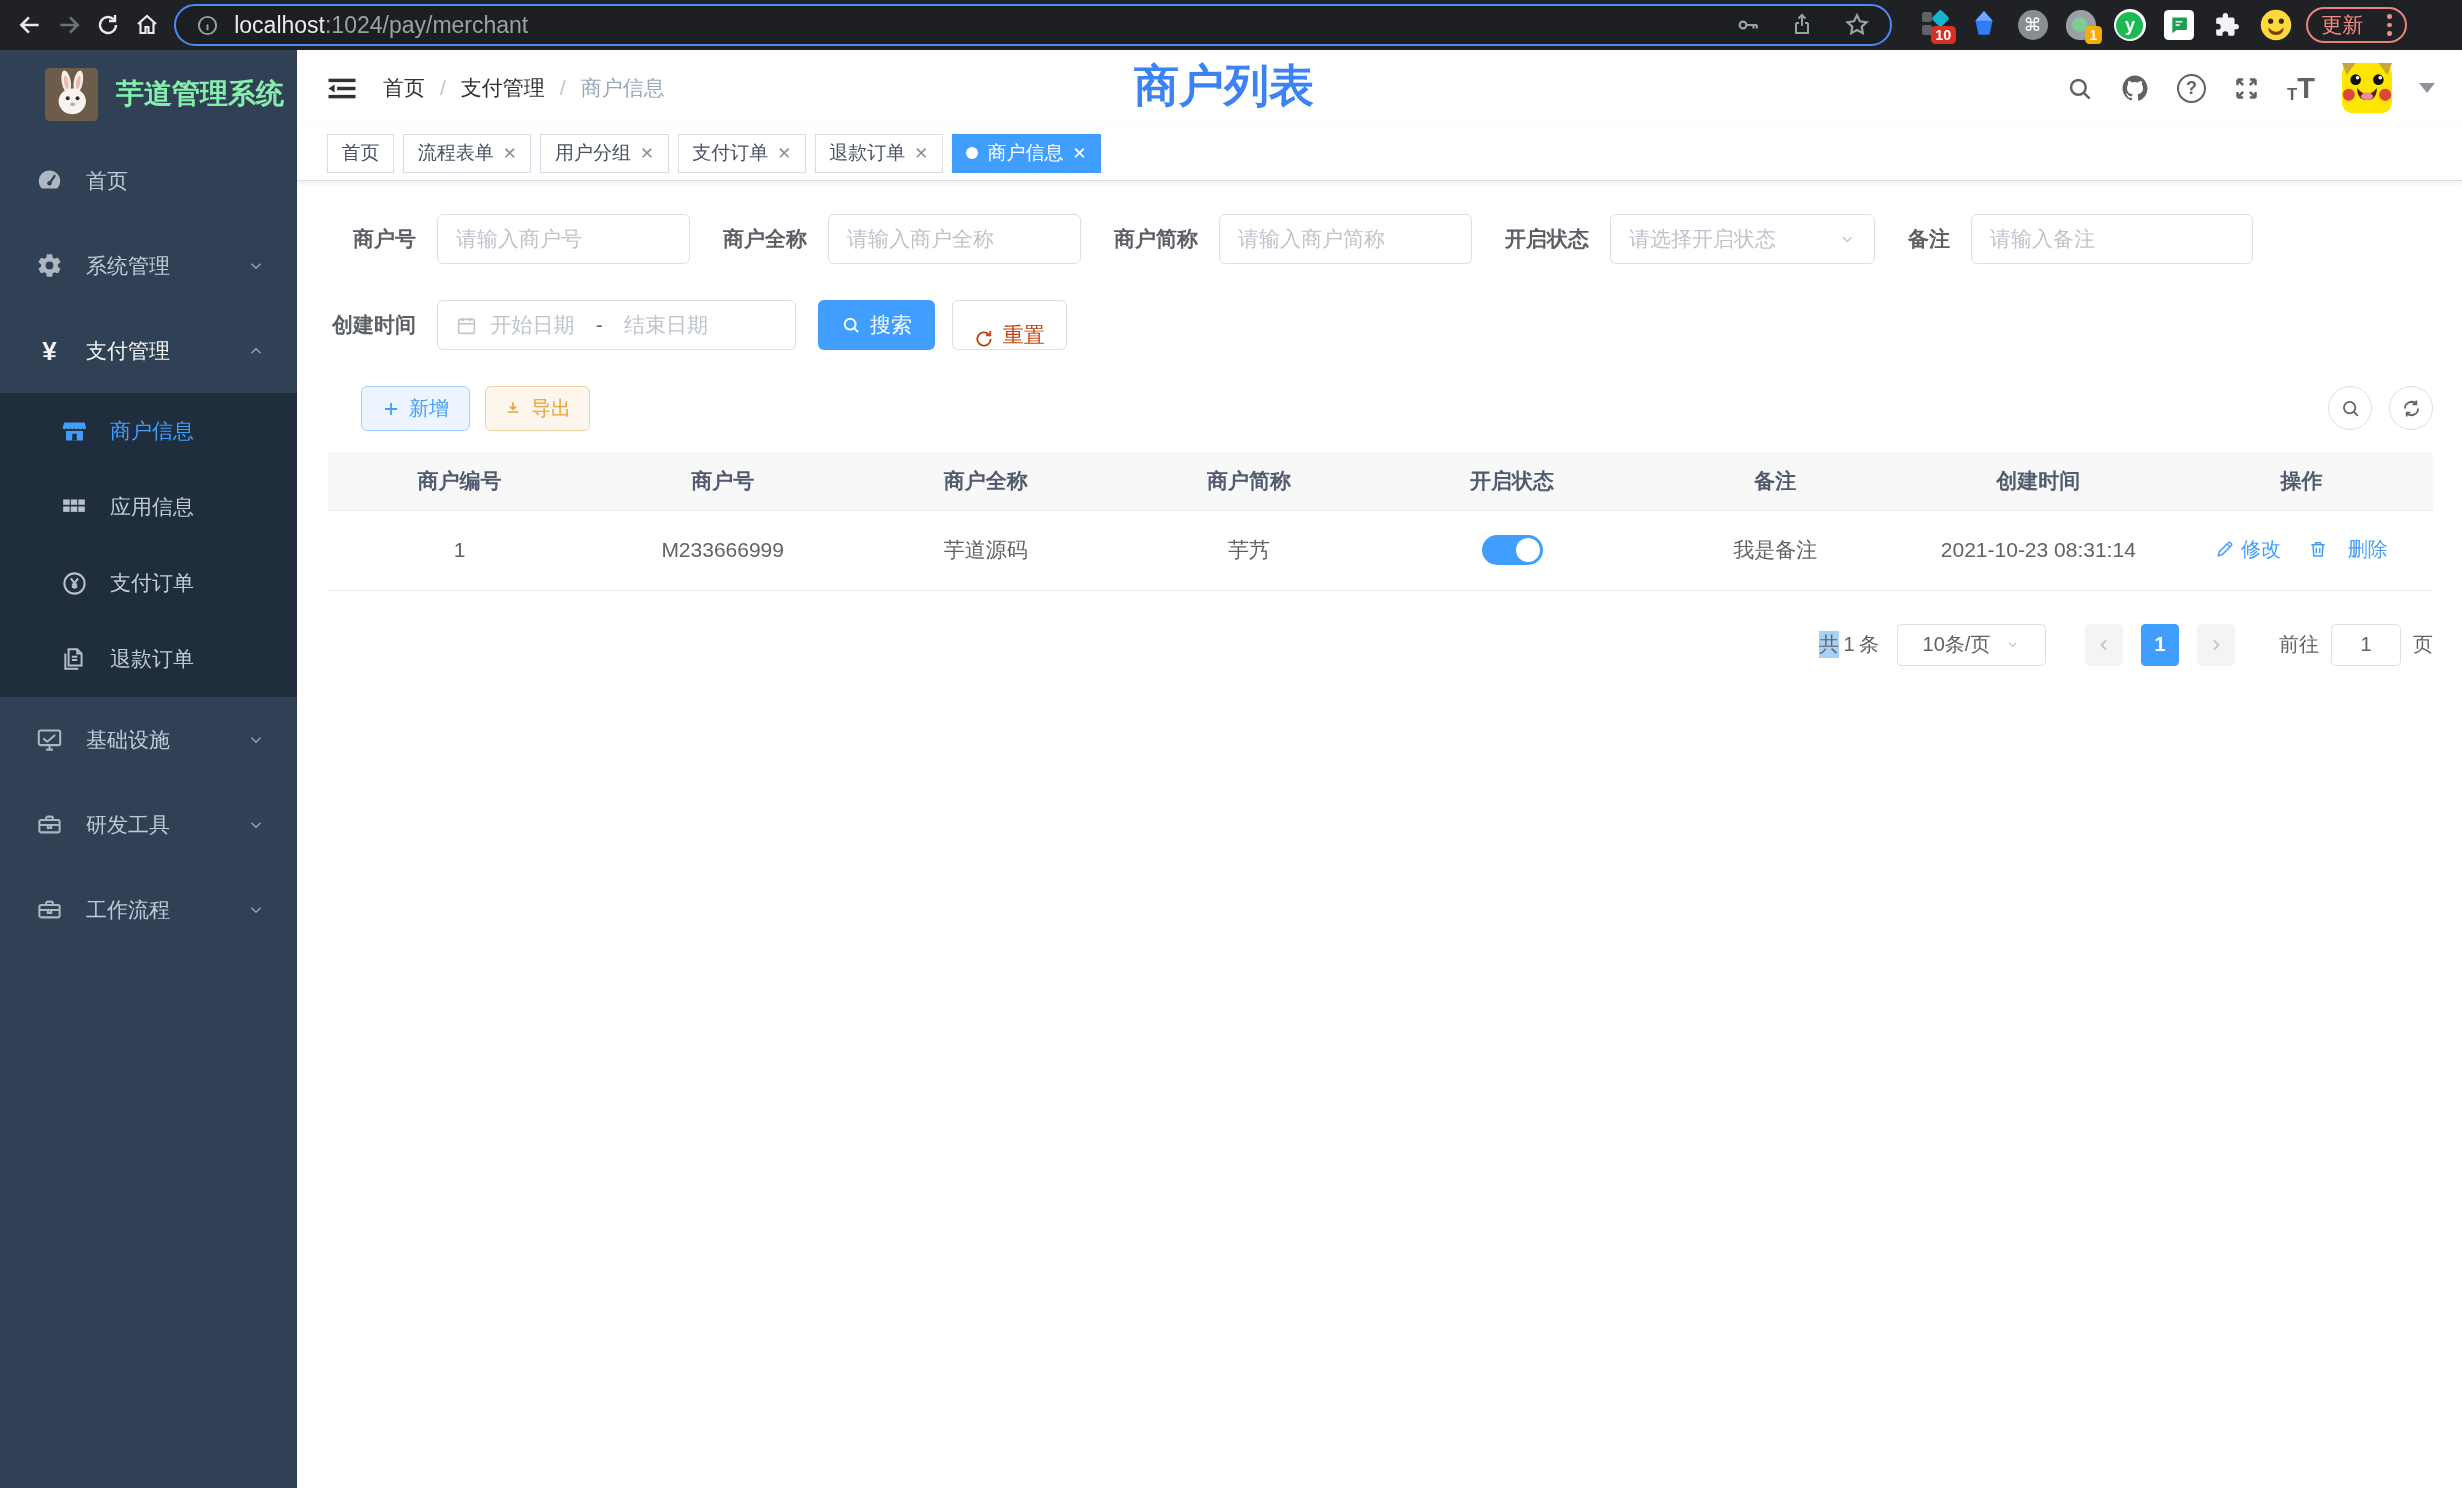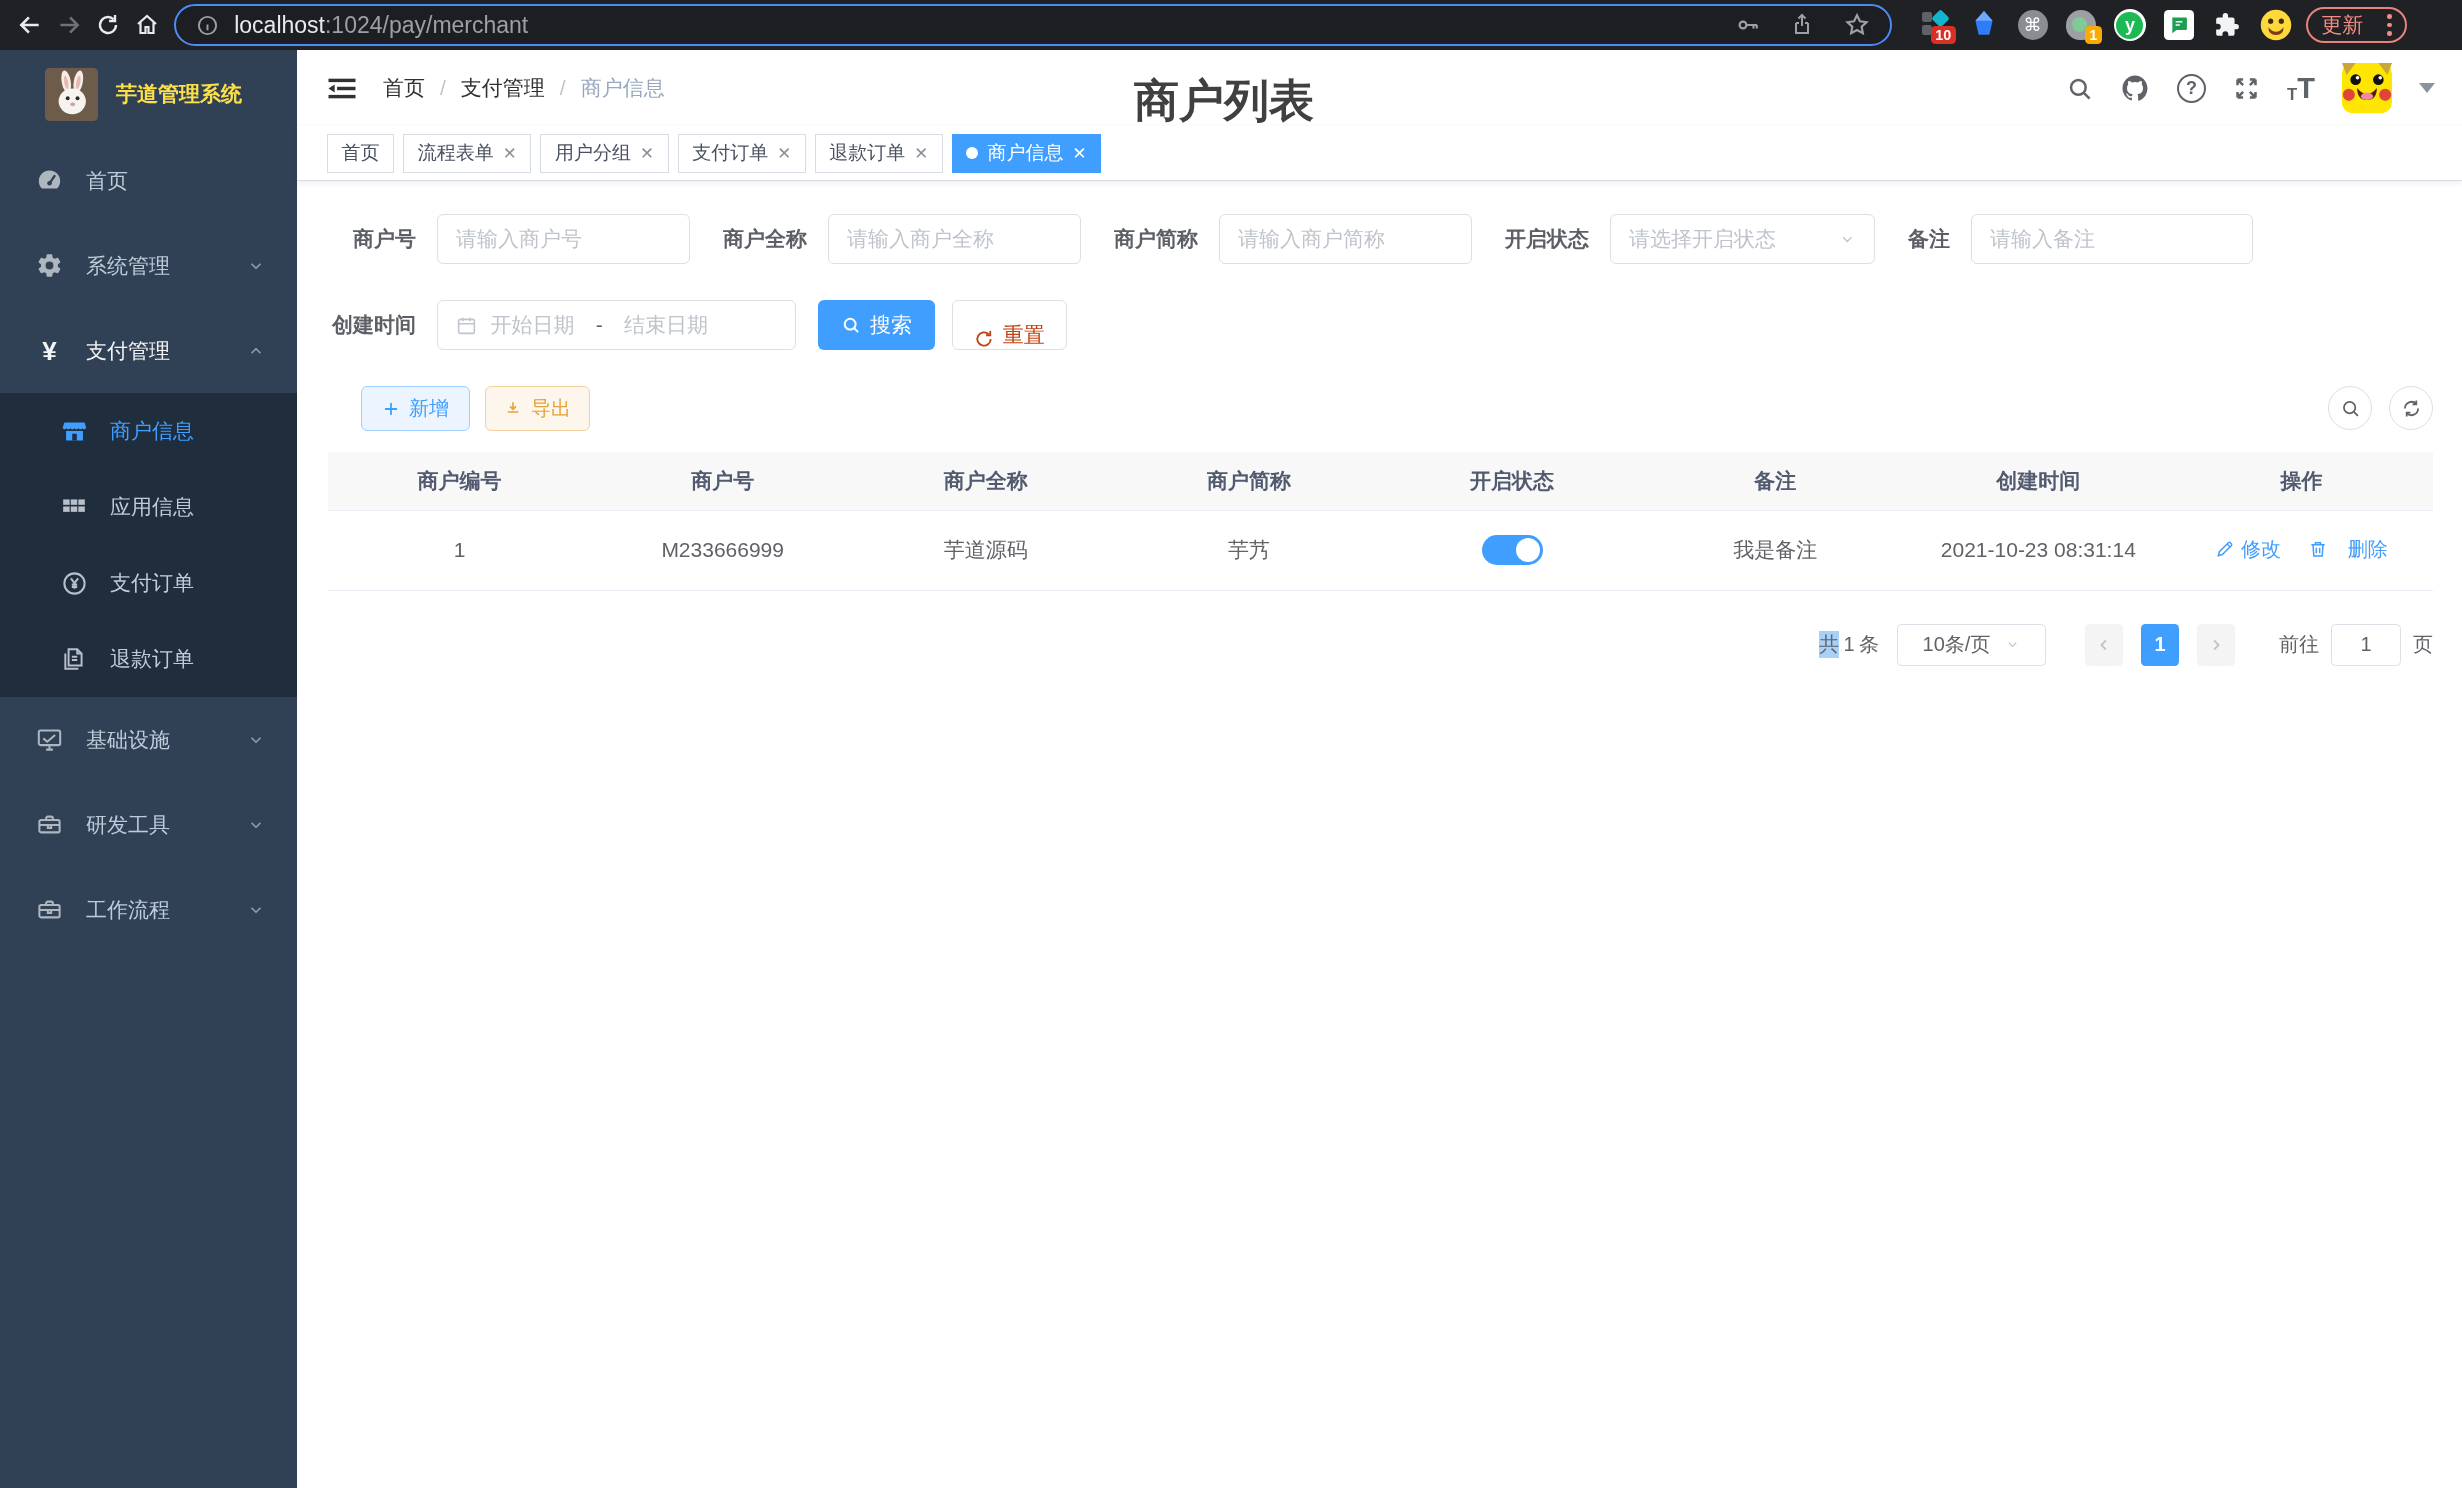--- a/index.html
+++ b/index.html
@@ -34,21 +34,21 @@
   .ext-tagmix .dia { position:absolute; left:13.6px; top:1.5px; width:13px; height:13px; background:#12b5cb; transform:rotate(45deg); border-radius:2.3px; }
   .update-pill { margin-left:13.6px; height:36px; border:2.3px solid #e8837b; border-radius:20px; color:#f28b82;
     display:flex; align-items:center; padding:0 13.6px; gap:24px; font-size:21px; flex:none; }
   .vdots { display:flex; flex-direction:column; gap:3.8px; }
   .vdots i { width:4.5px; height:4.5px; border-radius:50%; background:#f28b82; }
 
   
   .app { display:flex; height:1439px; }
   .sidebar { width:297px; background:#304156; color:#bfcbd9; flex:none; }
   .logo-row { height:88px; display:flex; align-items:center; padding-left:45px; gap:18px; }
-  .logo-title { color:#fde047; font-size:21px; font-weight:600; white-space:nowrap; }
+  .logo-title { color:#86efac; font-size:28px; font-weight:600; white-space:nowrap; }
   .m-item { height:85px; display:flex; align-items:center; padding:0 32px 0 33px; font-size:21px; cursor:pointer; }
   .m-item .ic { width:33px; display:flex; justify-content:center; color:#aeb6c0; }
   .m-item .lbl { margin-left:20px; }
   .m-item .chev { margin-left:auto; color:#98a1ad; }
   .m-item.lit { color:#f4f4f5; }
   .m-item.lit .ic { color:#f4f4f5; }
   .yen-ic { font-size:26px; font-weight:700; line-height:1; }
   .submenu { background:#1f2d3d; }
   .s-item { height:76px; display:flex; align-items:center; padding-left:59px; font-size:21px; cursor:pointer; }
   .s-item .ic { width:30px; display:flex; justify-content:center; color:#b7c0ca; }
@@ -57,21 +57,21 @@
   .s-item.active .ic { color:#409eff; }
 
   .main { flex:1; background:#fff; display:flex; flex-direction:column; min-width:0; }
 
   
   .navbar { height:76px; display:flex; align-items:center; padding:0 27px 0 30px; position:relative; }
   .hamburger { color:#303133; margin-right:26px; cursor:pointer; }
   .crumbs { display:flex; align-items:center; font-size:21px; color:#303133; gap:15px; }
   .crumb-sep { color:#c0c4cc; }
   .crumb-last { color:#97a8be; }
-  .annotation { position:absolute; left:837px; top:21px; font-size:45px; font-weight:700; color:#404040; white-space:nowrap; }
+  .annotation { position:absolute; left:837px; top:6px; font-size:45px; font-weight:700; color:#3b82f6; white-space:nowrap; }
   .nav-right { margin-left:auto; display:flex; align-items:center; gap:27px; color:#5f6368; }
   .icon-help { width:29px; height:29px; border:2.3px solid #5f6368; border-radius:50%; display:flex; align-items:center; justify-content:center; }
   .icon-help::after { content:"?"; font-size:18px; font-weight:700; }
   .icon-fontsize { display:flex; align-items:flex-end; font-weight:600; }
   .icon-fontsize::before { content:"T"; font-size:16.7px; }
   .icon-fontsize::after { content:"T"; font-size:29px; }
   .caret { width:0; height:0; border-left:8.3px solid transparent; border-right:8.3px solid transparent; border-top:10.6px solid #8c939d; }
 
   
   .tabsbar { height:55px; padding:7.6px 30px 0; display:flex; gap:9px; border-bottom:1.5px solid #d8dce5;

